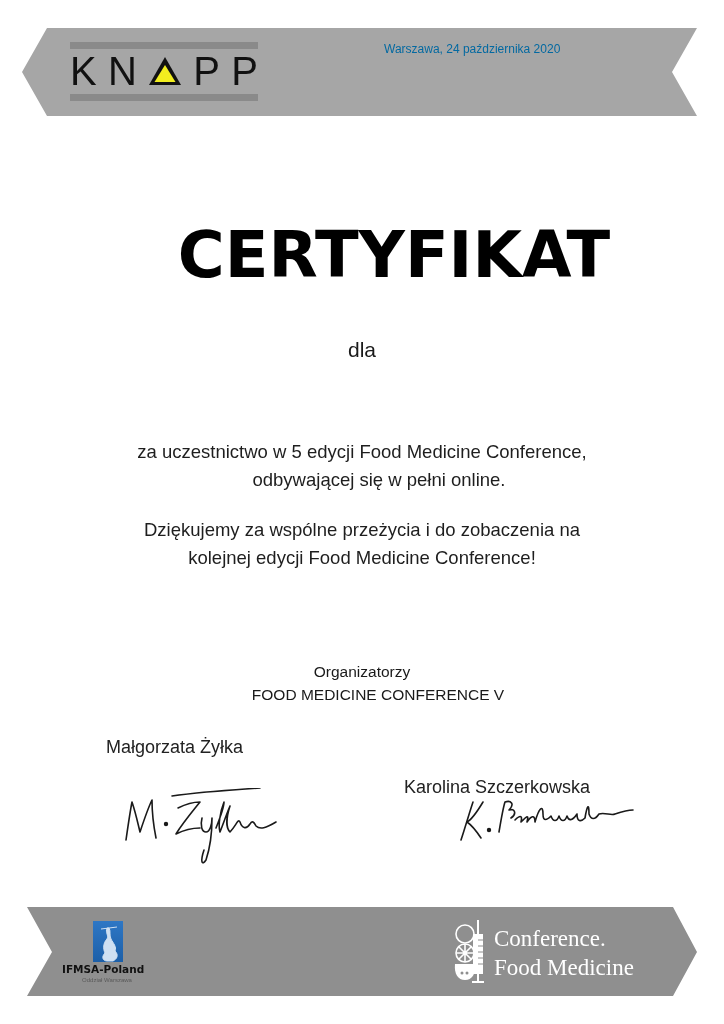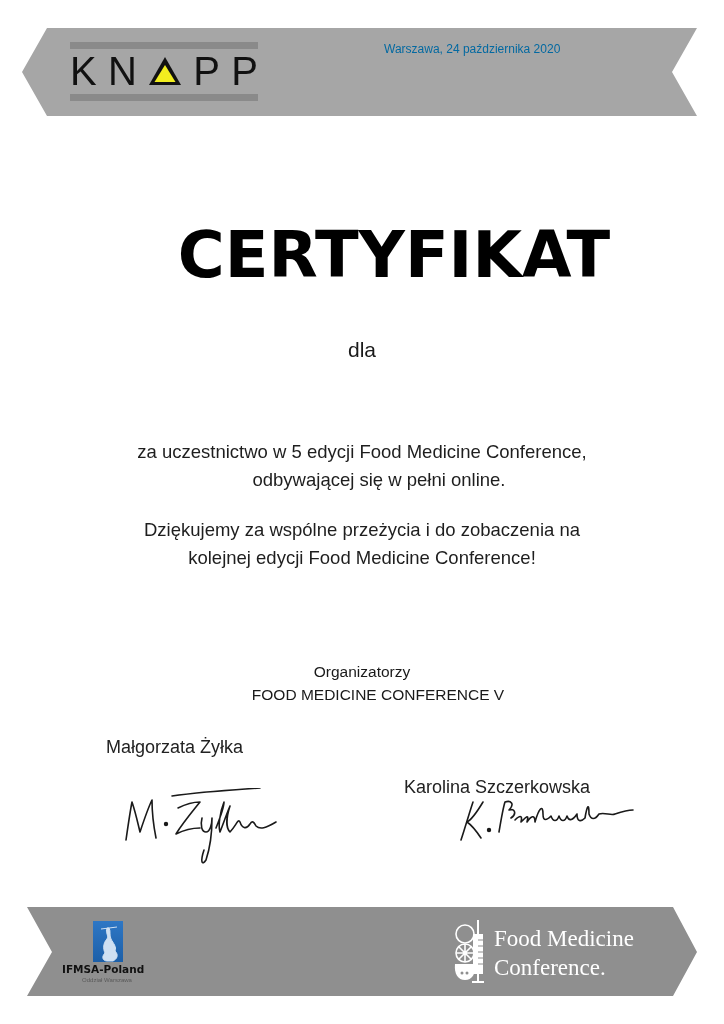--- a/index.html
+++ b/index.html
@@ -133,16 +133,16 @@
     <circle cx="15" cy="55" r="1.5" fill="#8f8f8f"></circle>
     <rect x="25" y="2" width="2" height="14" fill="#ffffff"></rect>
     <rect x="21" y="16" width="10" height="40" fill="#ffffff"></rect>
     <g stroke="#8f8f8f" stroke-width="1">
       <path d="M26,22 L31,22 M26,28 L31,28 M26,34 L31,34 M26,40 L31,40 M26,46 L31,46"></path>
     </g>
     <rect x="25" y="56" width="2" height="8" fill="#ffffff"></rect>
     <rect x="20" y="63" width="12" height="2" fill="#ffffff"></rect>
   </svg>
   <div class="txt">
+    <div>Conference.</div>
     <div>Food Medicine</div>
-    <div>Conference.</div>
   </div>
 </div>
 
 </body></html>

